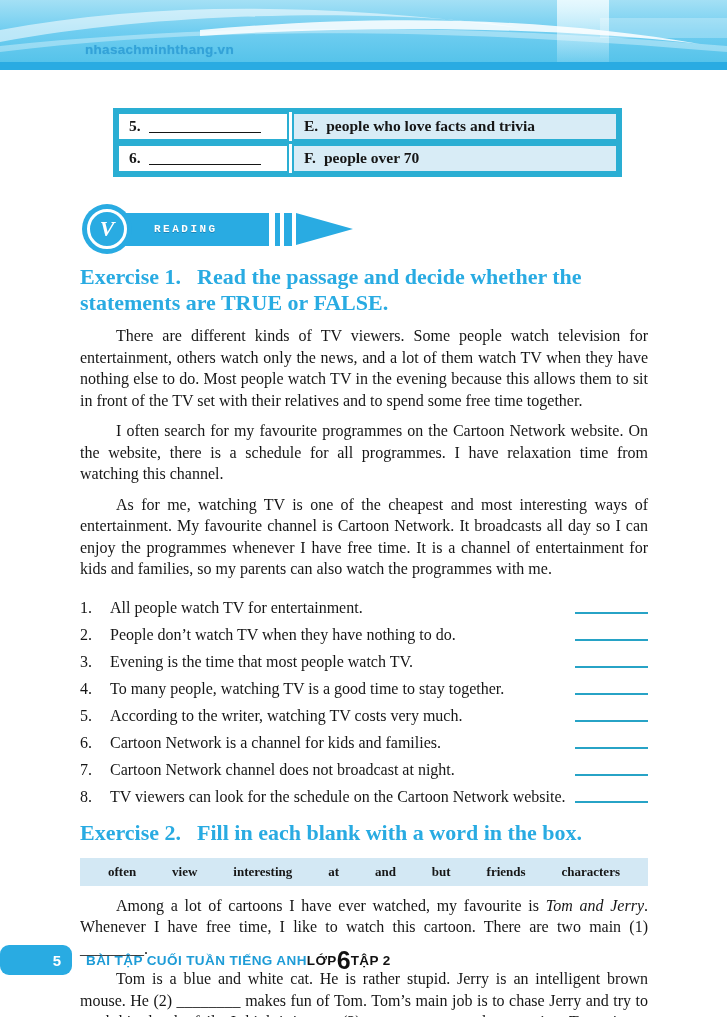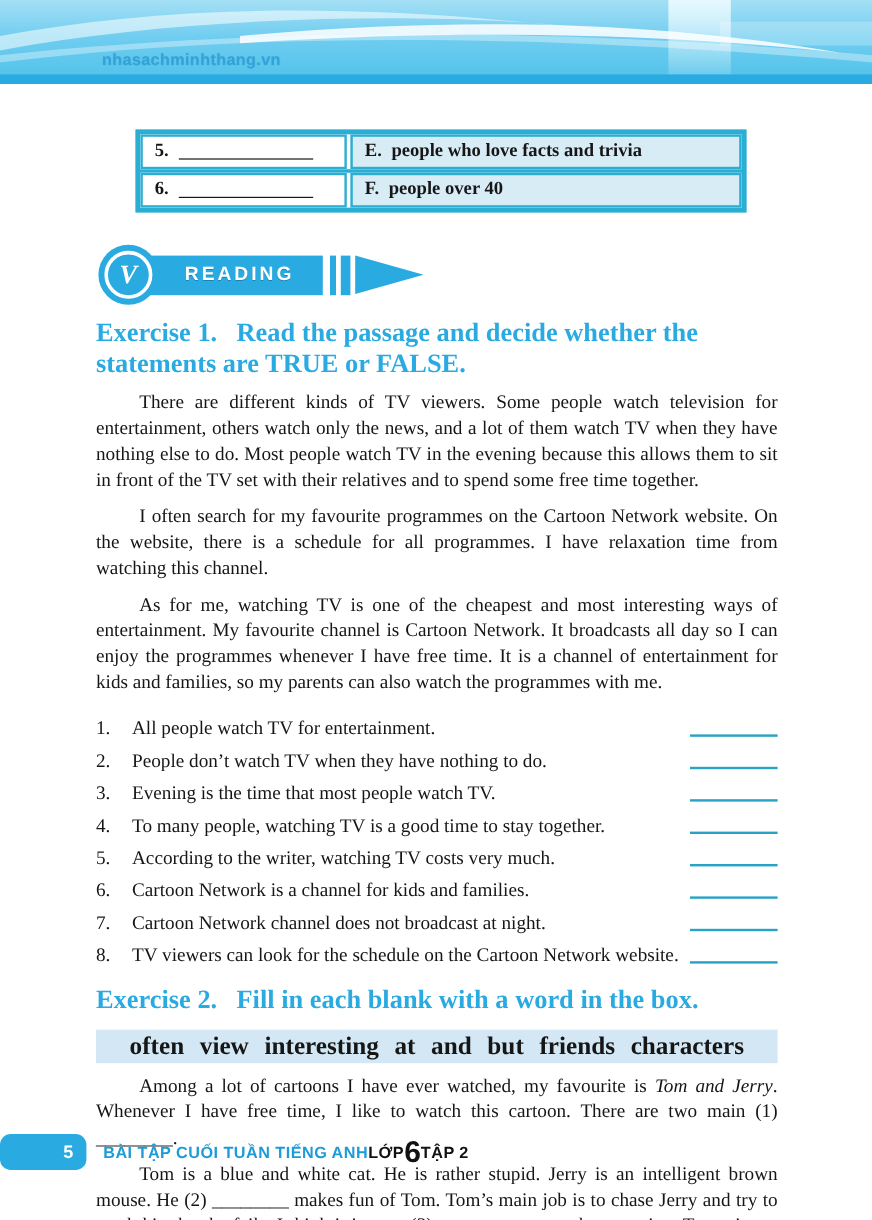--- a/index.html
+++ b/index.html
@@ -62,22 +62,22 @@
     display:flex; align-items:center; justify-content:center;
   }
   .badge-circle-inner {
     width:40px; height:40px; border-radius:50%;
     border:3px solid #ffffff;
     display:flex; align-items:center; justify-content:center;
     font-family:"Liberation Serif", serif; font-weight:bold; font-style:italic;
     color:#ffffff; font-size:22px;
   }
   .badge-label {
-    color:#ffffff; font-weight:bold; font-size:16px;
-    letter-spacing:2.5px; font-family:Liberation Sans, sans-serif;
+    color:#ffffff; font-weight:bold; font-size:11px;
+    letter-spacing:2.5px; font-family:Liberation Mono, monospace;
     text-shadow:0 1px 0 rgba(0,60,100,.35);
   }
   .badge-bar1 { width:5px; height:33px; background:#29abe2; margin-left:6px; }
   .badge-bar2 { width:8px; height:33px; background:#29abe2; margin-left:4px; }
   .badge-arrow {
     width:0; height:0; margin-left:4px;
     border-top:16.5px solid transparent;
     border-bottom:16.5px solid transparent;
     border-left:57px solid #29abe2;
   }
@@ -112,21 +112,21 @@
     border-bottom:2px solid #27a3c6; margin-bottom:3px; margin-left:8px;
   }
 
   
   .word-box {
     margin-top:12px;
     background:#d3e8f4;
     height:28px;
     display:flex; align-items:center; justify-content:space-between;
     padding:0 28px;
-    font-weight:bold; font-size:21px;
+    font-weight:bold; font-size:13px;
   }
 
   
   .footer {
     position:absolute; left:0; top:944px; width:727px; height:32px;
     display:flex; align-items:center;
     font-family:"Liberation Sans", sans-serif;
   }
   .page-tab {
     width:72px; height:30px; background:#29abe2;
@@ -178,21 +178,21 @@
       <span>people who love facts and trivia</span>
     </div>
   </div>
   <div class="match-row">
     <div class="cell cell-left">
       <span>6.</span>
       <span class="table-blank"></span>
     </div>
     <div class="cell cell-right">
       <span class="letter">F.</span>
-      <span>people over 40</span>
+      <span>people over 70</span>
     </div>
   </div>
 </div>
 
 <div class="section-badge">
   <div class="badge-circle">
     <div class="badge-circle-inner">V</div>
   </div>
   <div class="badge-banner">
     <span class="badge-label">READING</span>

